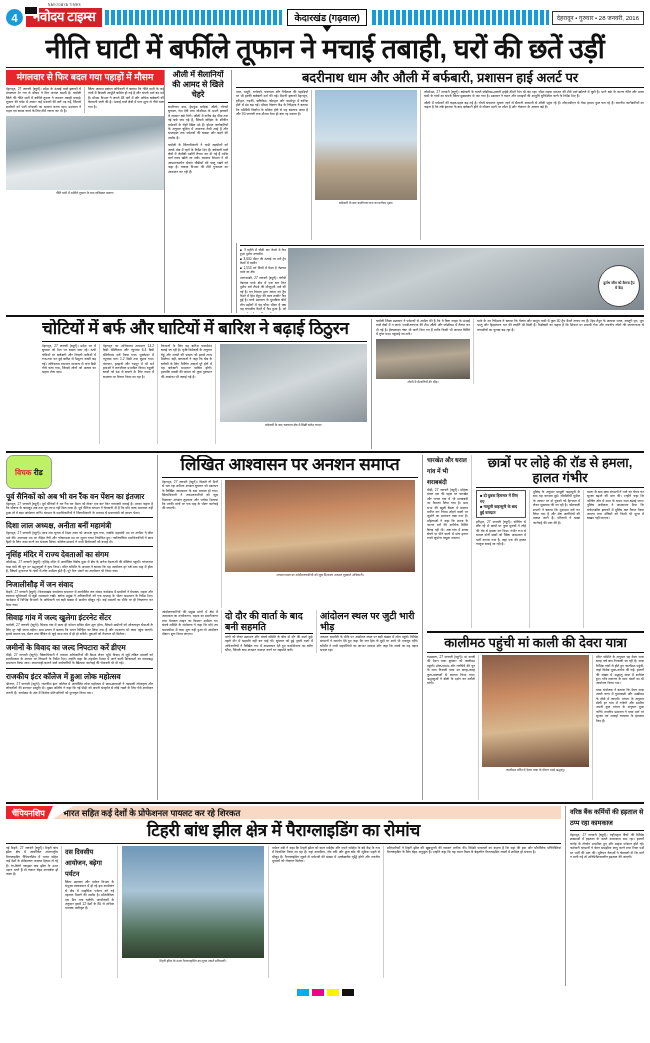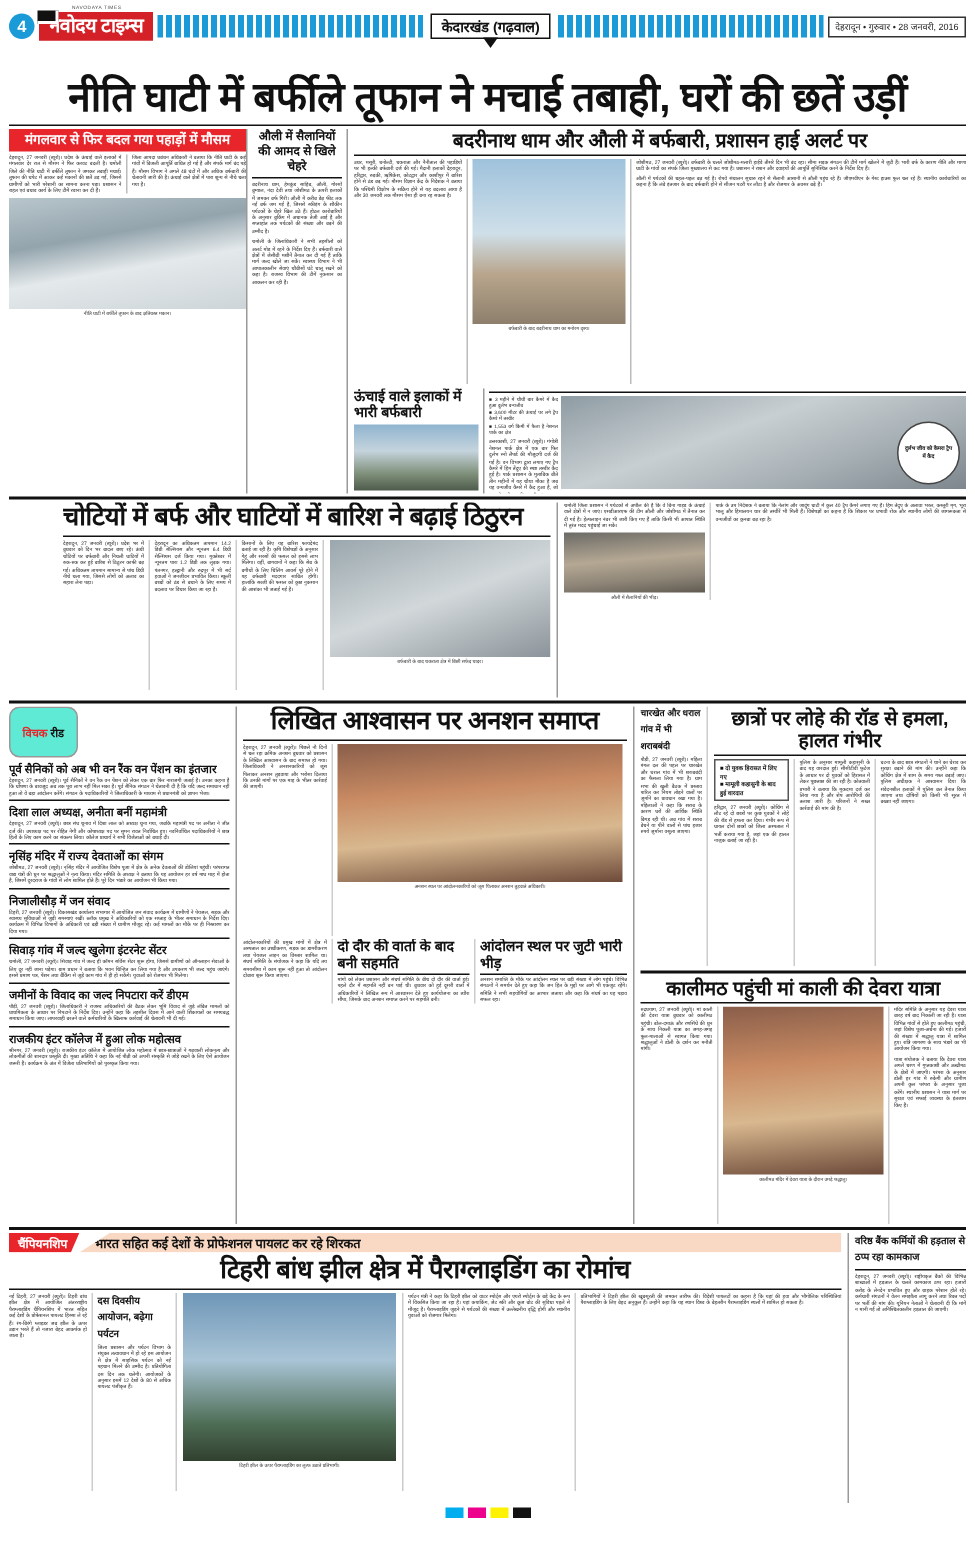--- a/index.html
+++ b/index.html
@@ -46,21 +46,21 @@
     border-top:7px solid #111;
   }
   .dateline {
     border:1px solid #333; font-size:6px; padding:2px 4px; color:#222;
     white-space:nowrap; background:#fff;
   }
 
   
   .mega-head {
     font-size:27px; font-weight:bold; line-height:30px; letter-spacing:-.4px;
-    color:#111; text-align:center; margin-top:20px; white-space:nowrap;
+    color:#111; text-align:center; margin-top:4px; white-space:nowrap;
   }
   .hl-lg { font-size:17px; font-weight:bold; color:#111; line-height:20px; letter-spacing:-.2px; }
   .hl-md { font-size:13px; font-weight:bold; color:#111; line-height:15px; }
   .hl-sm { font-size:9.5px; font-weight:bold; color:#111; line-height:11px; }
   .kicker-red {
     background:#e8252b; color:#fff; font-size:9px; font-weight:bold;
     text-align:center; padding:2px 4px; line-height:11px;
   }
   .kicker-plain { font-size:8px; font-weight:bold; color:#111; text-align:center; line-height:10px; }
 
@@ -85,21 +85,21 @@
   .ph-leopard { background:linear-gradient(160deg,#8e9ba3 0%,#c8cfd2 40%,#a5aeb3 70%,#7d868c 100%); }
   .ph-hall { background:linear-gradient(175deg,#6b6a66 0%,#b5a894 45%,#8e8577 75%,#5f5a51 100%); }
   .ph-mountain { background:linear-gradient(180deg,#8fb4cf 0%,#c5d4dd 40%,#7e8f79 75%,#4e5b4c 100%); }
   .ph-yatra { background:linear-gradient(175deg,#8a5e4a 0%,#c98b63 35%,#d8b88f 65%,#6e4b3a 100%); }
   .ph-para { background:linear-gradient(180deg,#6f97b8 0%,#a9c4d6 40%,#4e6d55 78%,#31402f 100%); }
   .ph-small { background:linear-gradient(160deg,#9aa7ad 0%,#d2d8da 50%,#8b949a 100%); }
 
   
   .badge-rounded {
     display:inline-block; border:1px solid #999; border-radius:7px;
-    background:#5eead4; font-size:7.5px; font-weight:bold; padding:11px 8px; color:#111;
+    background:#bef264; font-size:7.5px; font-weight:bold; padding:11px 8px; color:#111;
   }
   .badge-rounded .rd { color:#e8252b; }
   .champ-wrap { display:flex; align-items:stretch; height:13px; }
   .champ-red {
     background:#e8252b; color:#fff; font-size:8px; font-weight:bold;
     padding:1px 8px 1px 6px; display:flex; align-items:center;
     clip-path: polygon(0 0, 100% 0, 88% 100%, 0 100%);
   }
   .champ-peach {
     flex:1; background:#f9d9c4; color:#111; font-size:8.5px; font-weight:bold;
@@ -178,24 +178,20 @@
           <div class="photo ph-temple" style="height:110px;"></div>
           <div class="cap">बर्फबारी के बाद बदरीनाथ धाम का मनोरम दृश्य।</div>
         </div>
         <div class="col" style="flex:1;padding-left:3px;border-left:1px solid #bbb;">
           <div class="body-txt">जोशीमठ, 27 जनवरी (ब्यूरो)। बर्फबारी के चलते जोशीमठ-मलारी हाईवे तीसरे दिन भी बंद रहा। सीमा सड़क संगठन की टीमें मार्ग खोलने में जुटी हैं। भारी बर्फ के कारण नीति और माणा घाटी के गांवों का संपर्क जिला मुख्यालय से कट गया है। प्रशासन ने राशन और दवाइयों की आपूर्ति सुनिश्चित करने के निर्देश दिए हैं।</div>
           <div class="body-txt" style="margin-top:2px;">औली में पर्यटकों की चहल-पहल बढ़ गई है। रोपवे संचालन सुचारु रहने से सैलानी आसानी से औली पहुंच रहे हैं। जीएमवीएन के गेस्ट हाउस फुल चल रहे हैं। स्थानीय कारोबारियों का कहना है कि लंबे इंतजार के बाद बर्फबारी होने से सीजन पटरी पर लौटा है और रोजगार के अवसर बढ़े हैं।</div>
         </div>
       </div>
 
       <div class="flexrow" style="margin-top:3px;">
-        <div class="col" style="width:86px;padding-right:3px;">
-          <div class="hl-sm">ऊंचाई वाले इलाकों में भारी बर्फबारी</div>
-          <div class="photo ph-mountain" style="height:44px;margin-top:2px;"></div>
-        </div>
         <div class="col" style="flex:1;padding-left:3px;border-left:1px solid #999;">
           <div class="hr-thin" style="margin:2px 0;"></div>
           <div class="flexrow">
             <div class="col" style="width:48px;padding-right:2px;">
               <div class="body-txt" style="white-space:pre-line;font-size:3.2px;">■ 3 महीने में चौथी बार कैमरे में कैद हुआ दुर्लभ वन्यजीव
 ■ 3,600 मीटर की ऊंचाई पर लगे ट्रैप कैमरे में तस्वीर
 ■ 1,553 वर्ग किमी में फैला है नेशनल पार्क का क्षेत्र</div>
               <div class="body-txt" style="margin-top:2px;">उत्तरकाशी, 27 जनवरी (ब्यूरो)। गंगोत्री नेशनल पार्क क्षेत्र में एक बार फिर दुर्लभ स्नो लैपर्ड की मौजूदगी दर्ज की गई है। वन विभाग द्वारा लगाए गए ट्रैप कैमरे में हिम तेंदुए की स्पष्ट तस्वीर कैद हुई है। पार्क प्रशासन के मुताबिक बीते तीन महीनों में यह चौथा मौका है जब यह वन्यजीव कैमरे में कैद हुआ है, जो इस क्षेत्र में उसकी बढ़ती संख्या का संकेत देता है।</div>
             </div>
             <div class="col" style="flex:1;position:relative;">

